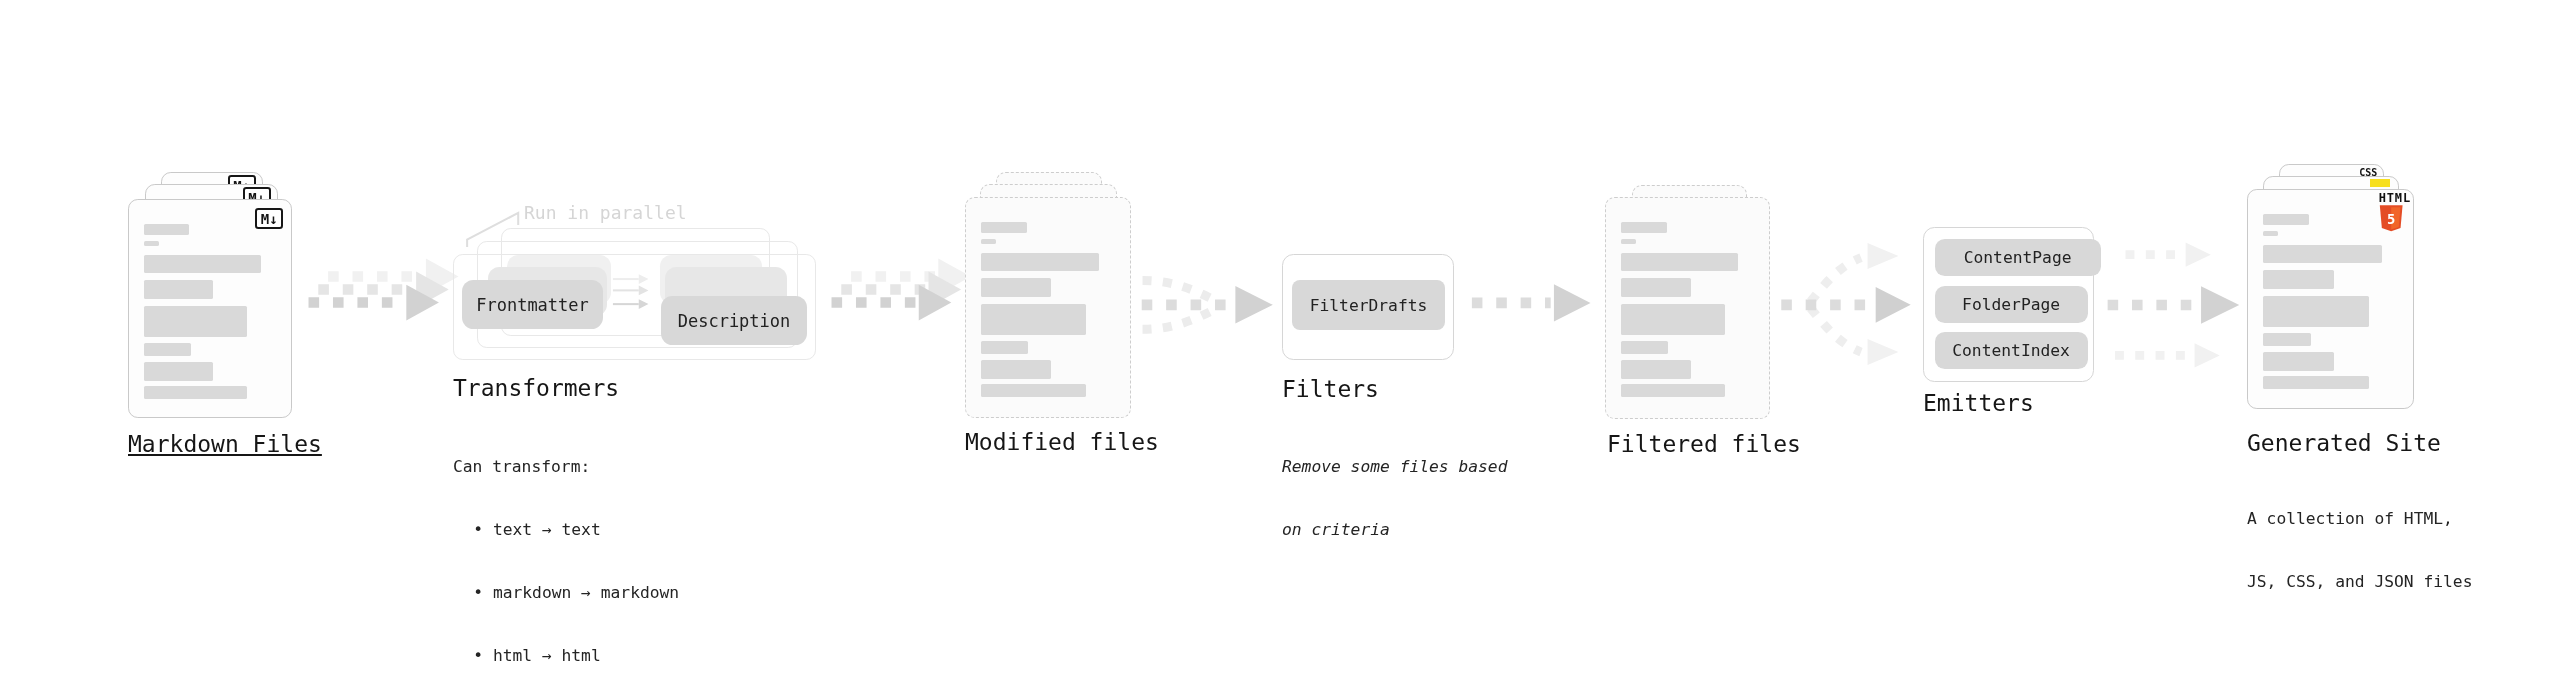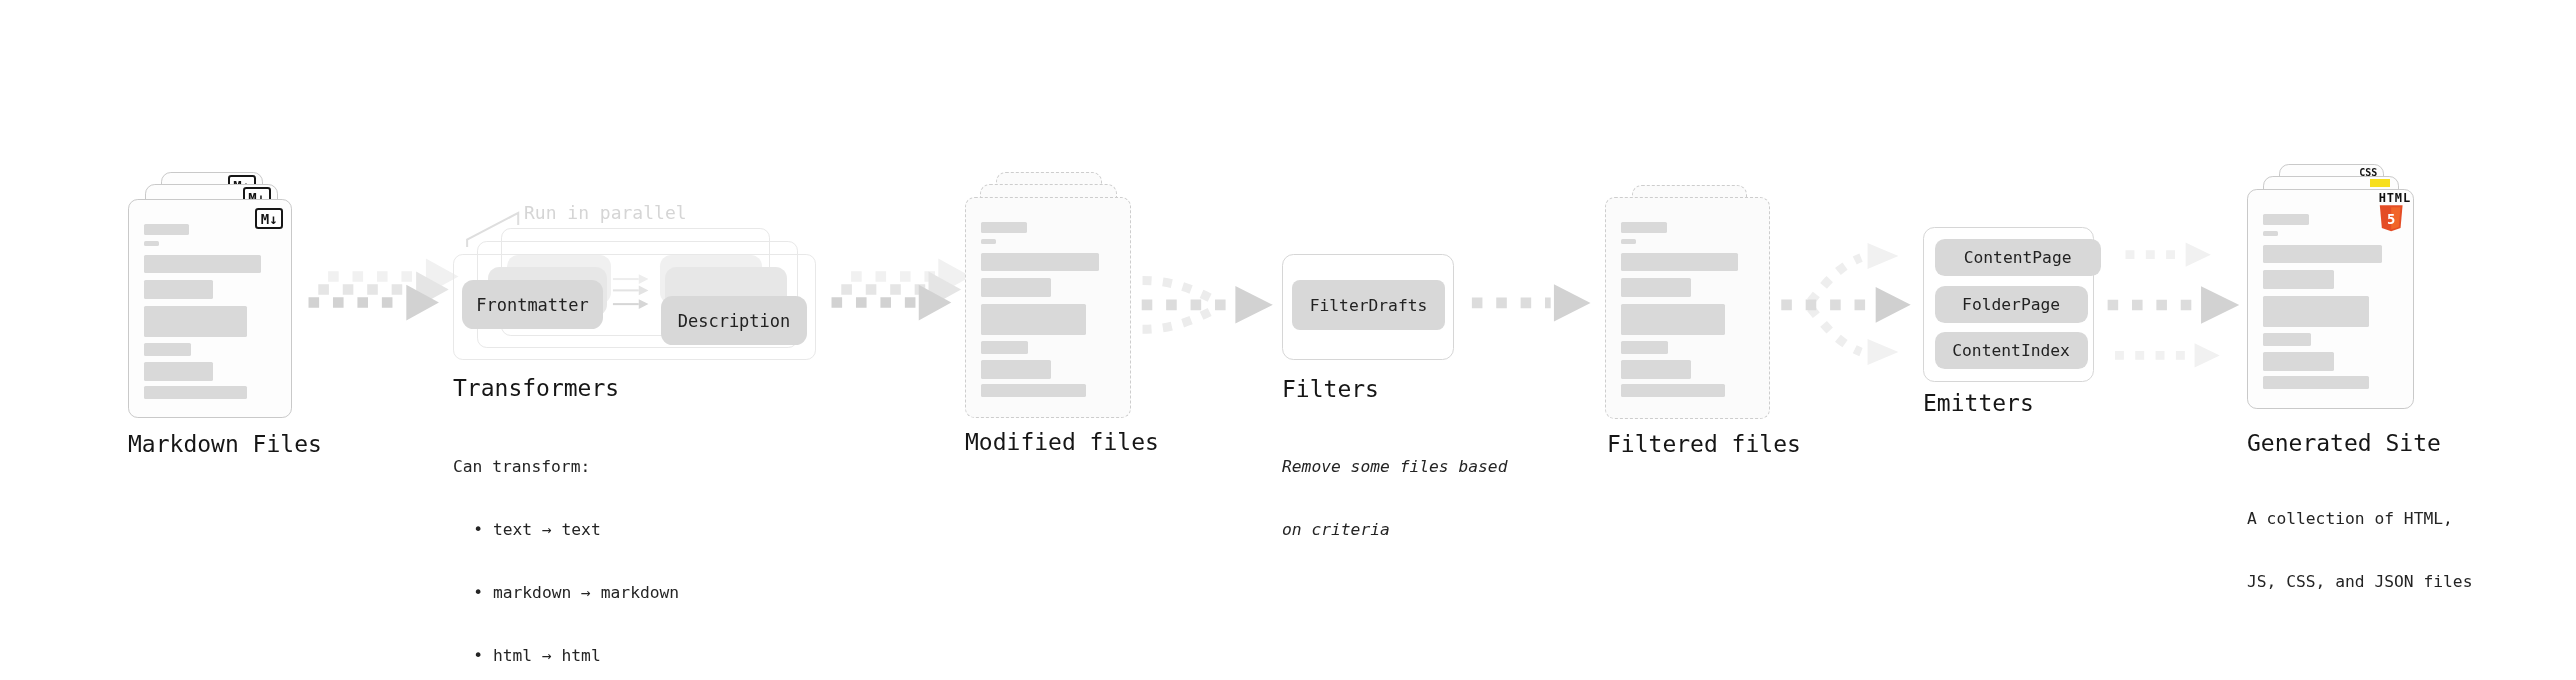--- a/index.html
+++ b/index.html
@@ -63,21 +63,21 @@
         <div class="sk sk1"></div>
         <div class="sk sk2"></div>
         <div class="sk sk3"></div>
         <div class="sk sk4"></div>
         <div class="sk sk5"></div>
         <div class="sk sk6"></div>
         <div class="sk sk7"></div>
         <div class="sk sk8"></div>
       </div>
   </div>
-  <div class="stage-label" style="left:128px;top:431px;">Markdown Files</div>
+  <div class="stage-label" style="left:128px;top:431px;text-decoration:underline;">Markdown Files</div>
 
   <svg style="left:302px;top:234px;" width="163" height="98" viewBox="0 0 200 120">
     <g transform="translate(24,-32)">
         <line x1="8" y1="84" x2="126" y2="84" stroke="#f1f1f1" stroke-width="13" stroke-dasharray="13 17"></line>
         <polygon points="128,62 168,84 128,106" fill="#f1f1f1"></polygon>
       </g>
     <g transform="translate(12,-16)">
         <line x1="8" y1="84" x2="126" y2="84" stroke="#e5e5e5" stroke-width="13" stroke-dasharray="13 17"></line>
         <polygon points="128,62 168,84 128,106" fill="#e5e5e5"></polygon>
       </g>

